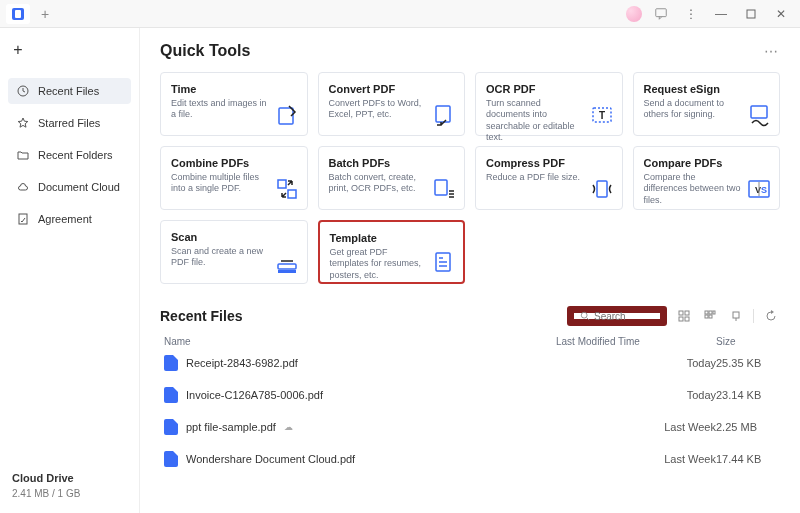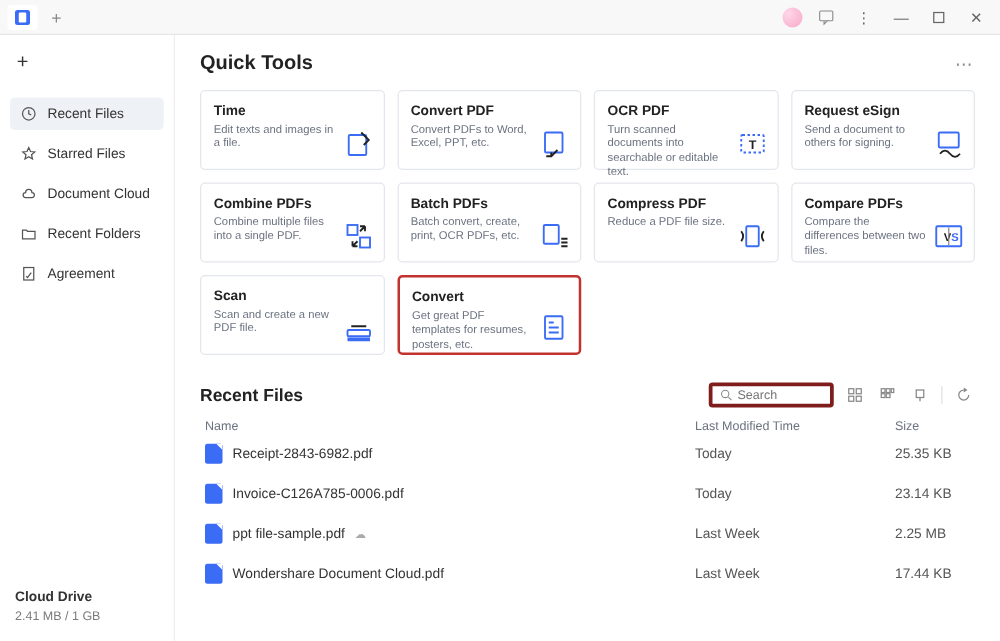--- a/index.html
+++ b/index.html
@@ -28,31 +28,31 @@
 .dots { margin-left:auto; color:#888; font-size:14px; letter-spacing:2px; }
 .cards { display:grid; grid-template-columns: repeat(4, 1fr); gap:10px; margin-top:12px; }
 .card { border:1px solid #e3e6ec; border-radius:4px; padding:10px 10px 10px 10px; height:64px; position:relative; cursor:pointer; background:#fff; }
 .card.highlight { border:2px solid #c2332f; }
 .ctitle { font-size:11px; font-weight:700; color:#222; margin-bottom:3px; }
 .cdesc { font-size:9px; color:#6b7280; line-height:1.25; padding-right:28px; }
 .cicon { position:absolute; right:8px; bottom:8px; width:24px; height:24px; }
 .section2 { margin-top:22px; display:flex; align-items:center; }
 .h2 { font-size:14px; font-weight:700; color:#222; }
 .tools { margin-left:auto; display:flex; align-items:center; gap:8px; }
-.search { display:flex; align-items:center; gap:4px; border:3px solid #7f1d1d; border-radius:3px; height:20px; padding:0 6px; width:100px; }
+.search { display:flex; align-items:center; gap:4px; border:7px solid #7f1d1d; border-radius:3px; height:20px; padding:0 6px; width:100px; }
 .search input { border:none; outline:none; font-size:10px; width:70px; background:transparent; }
 .iconbtn { width:18px; height:18px; display:flex; align-items:center; justify-content:center; color:#6b7280; font-size:11px; }
 .sep { width:1px; height:14px; background:#e0e0e0; }
 .tablehead { display:flex; font-size:10px; color:#6b7280; margin-top:10px; padding:0 4px; }
 .th-name { flex: 1; }
 .th-mod { width:160px; }
 .th-size { width:60px; }
 .filerow { display:flex; align-items:center; padding:8px 4px; font-size:11px; color:#333; }
 .filerow .fname { flex:1; display:flex; align-items:center; gap:8px; }
-.filerow .fmod { width:160px; color:#555; }
+.filerow .fmod { width:160px; color:#555;text-align:right; }
 .filerow .fsize { width:60px; text-align:left; color:#555; }
 .pdfglyph { width:14px; height:16px; background:#3a6cf6; border-radius:2px; display:inline-flex; align-items:center; justify-content:center; color:#fff; font-size:8px; font-weight:bold; position:relative; }
 .pdfglyph::after { content:""; position:absolute; top:0; right:0; width:5px; height:5px; background:#fff; clip-path: polygon(0 0, 100% 100%, 100% 0); }
 .cloudmini { font-size:9px; color:#aaa; }
 svg { display:block; }
 </style>
 </head>
 <body>
 
 <div class="titlebar">
@@ -103,32 +103,32 @@
       <span class="navicon">
           <svg width="12" height="12" viewBox="0 0 12 12">
             <path d="M6 1 L7.4 4.2 L10.8 4.5 L8.2 6.8 L9 10.2 L6 8.4 L3 10.2 L3.8 6.8 L1.2 4.5 L4.6 4.2 Z" fill="none" stroke="#555" stroke-width="1"></path>
           </svg>
         </span>
       <span>Starred Files</span>
     </div>
     <div class="navitem">
       <span class="navicon">
           <svg width="12" height="12" viewBox="0 0 12 12">
+            <path d="M1 3 L4 3 L5 4 L11 4 L11 10 L1 10 Z" fill="none" stroke="#555" stroke-width="1"></path>
+          </svg>
+        </span>
+      <span>Recent Folders</span>
+    </div>
+    <div class="navitem">
+      <span class="navicon">
+          <svg width="12" height="12" viewBox="0 0 12 12">
             <path d="M3.5 9 A2 2 0 0 1 3.5 5 A2.5 2.5 0 0 1 8.5 5 A1.8 1.8 0 0 1 8.5 9 Z" fill="none" stroke="#555" stroke-width="1"></path>
           </svg>
         </span>
       <span>Document Cloud</span>
-    </div>
-    <div class="navitem">
-      <span class="navicon">
-          <svg width="12" height="12" viewBox="0 0 12 12">
-            <path d="M1 3 L4 3 L5 4 L11 4 L11 10 L1 10 Z" fill="none" stroke="#555" stroke-width="1"></path>
-          </svg>
-        </span>
-      <span>Recent Folders</span>
     </div>
     <div class="navitem">
       <span class="navicon">
           <svg width="12" height="12" viewBox="0 0 12 12">
             <rect x="2" y="1" width="8" height="10" fill="none" stroke="#555" stroke-width="1"></rect>
             <path d="M4 8 L5 9 L8 5" fill="none" stroke="#555" stroke-width="1"></path>
           </svg>
         </span>
       <span>Agreement</span>
     </div>
@@ -235,21 +235,21 @@
           <div class="cdesc">Scan and create a new PDF file.</div>
           <div class="cicon">
             <svg width="24" height="24" viewBox="0 0 24 24">
               <rect x="3" y="13" width="18" height="5" rx="1" fill="none" stroke="#3a6cf6" stroke-width="1.5"></rect>
               <rect x="3" y="19" width="18" height="3" fill="#3a6cf6"></rect>
               <path d="M6 10 L18 10" stroke="#222" stroke-width="1.5"></path>
             </svg>
           </div>
         </div>
         <div class="card highlight">
-          <div class="ctitle">Convert</div>
+          <div class="ctitle">Template</div>
           <div class="cdesc">Get great PDF templates for resumes, posters, etc.</div>
           <div class="cicon">
             <svg width="24" height="24" viewBox="0 0 24 24">
               <rect x="5" y="3" width="14" height="18" rx="1" fill="none" stroke="#3a6cf6" stroke-width="1.5"></rect>
               <path d="M8 8 L12 8 M8 12 L16 12 M8 16 L16 16" stroke="#3a6cf6" stroke-width="1.5"></path>
             </svg>
           </div>
         </div>
       </div>
 

